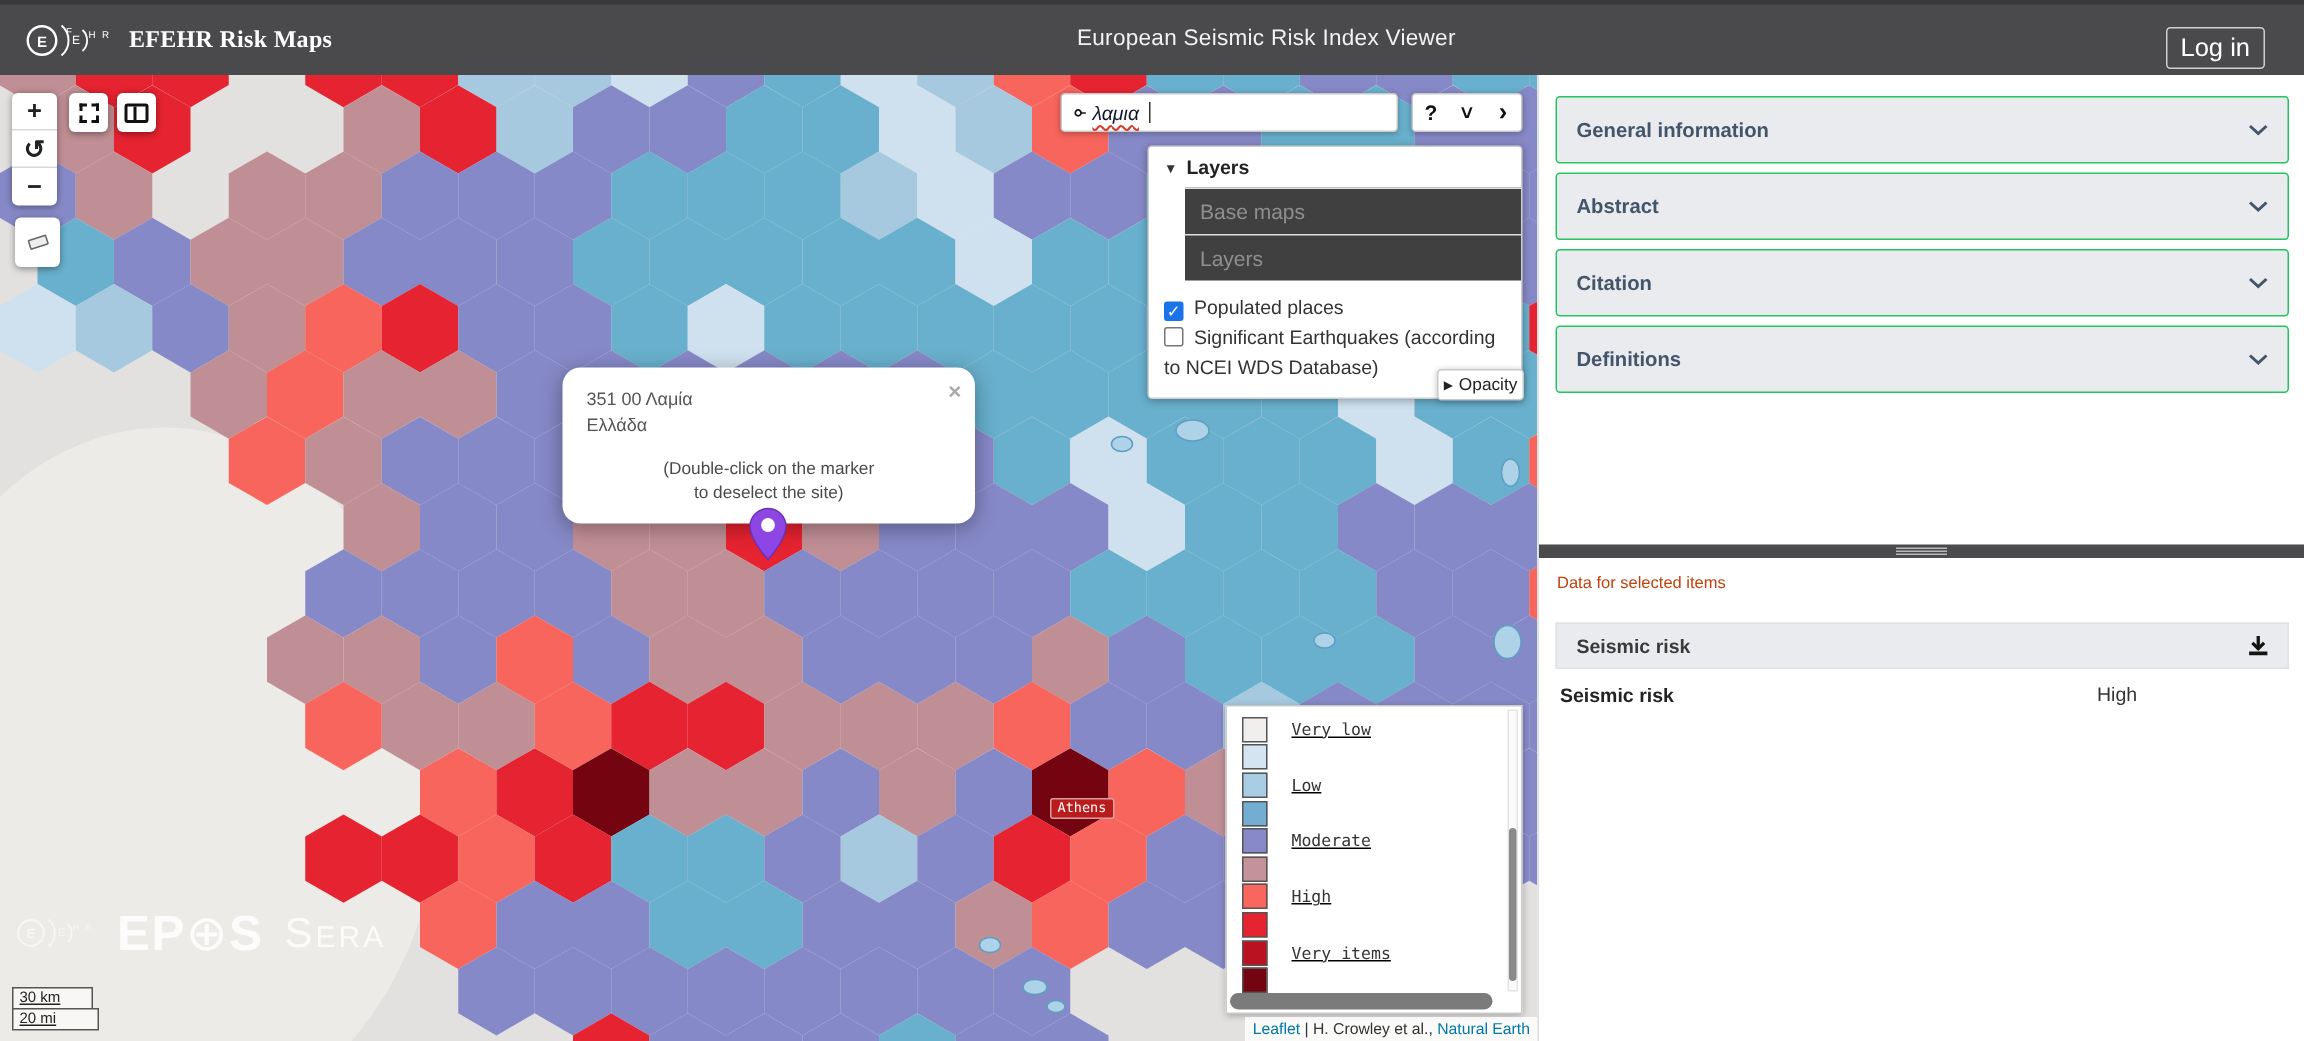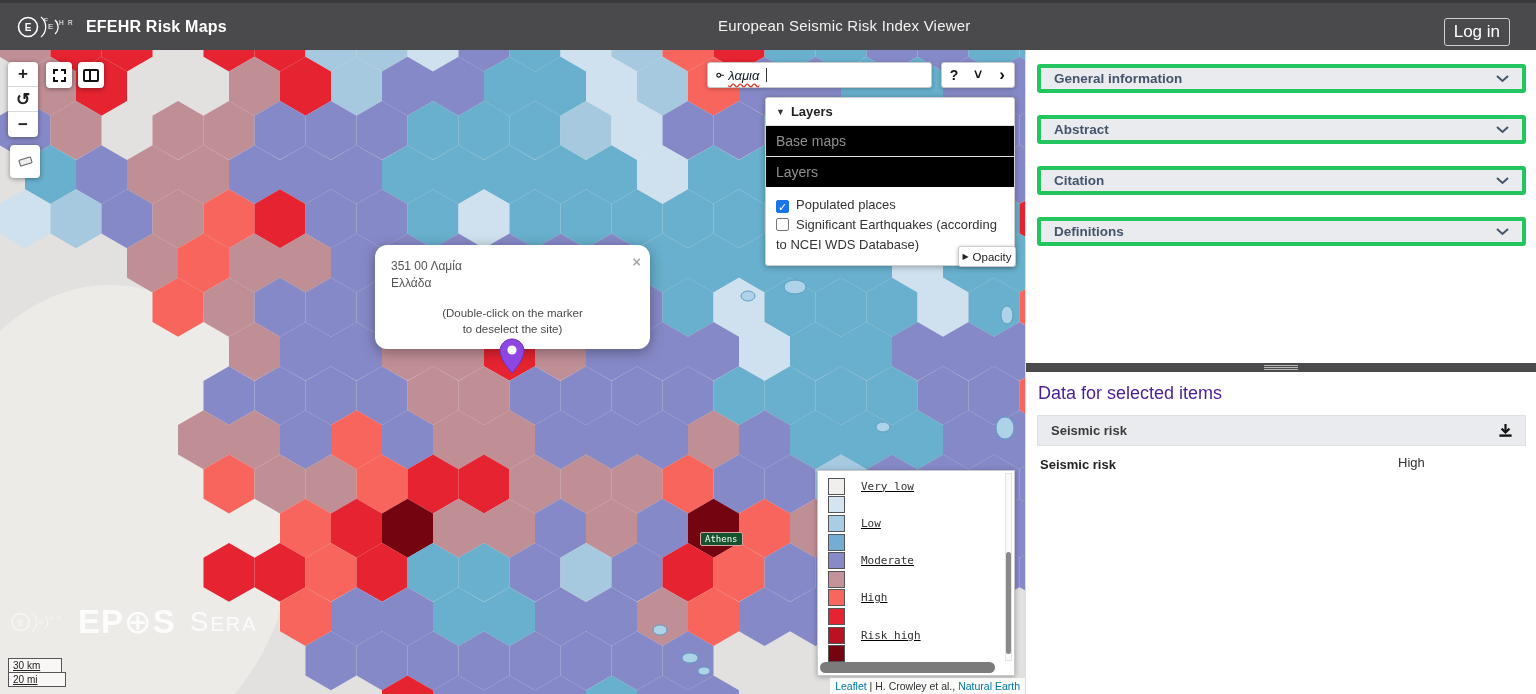--- a/index.html
+++ b/index.html
@@ -1,21 +1,21 @@
 <!DOCTYPE html>
 <html><head>
 <meta charset="utf-8">
 <style>
   * { margin:0; padding:0; box-sizing:border-box; }
   html,body { width:1536px; height:694px; overflow:hidden; font-family:"Liberation Sans", sans-serif; background:#fff; }
 
   
   .header { position:absolute; left:0; top:0; width:1536px; height:50px; background:#4a4a4c; border-top:3px solid #39393b; }
   .brand-wrap { position:absolute; left:14px; top:9px; display:flex; align-items:center; gap:10px; }
-  .brand-title { color:#fff; font-size:16px; font-weight:bold; letter-spacing:.2px; }
+  .brand-title { color:#fff; font-size:16px; font-weight:bold; letter-spacing:.2px;font-family:Liberation Serif, serif; }
   .page-title { position:absolute; left:718px; top:14px; color:#f2f2f2; font-size:15px; letter-spacing:.2px; }
   .login-btn { position:absolute; right:26px; top:15px; border:1px solid #cfcfcf; border-radius:3px; color:#fff; font-size:17px; padding:3px 9px; background:transparent; cursor:pointer; }
 
   
   .map { position:absolute; left:0; top:50px; width:1025px; height:644px; background:#e2e1df; overflow:hidden; }
   .map svg.hexes { position:absolute; left:0; top:0; }
 
   
   .ctl { background:#fff; border-radius:4px; box-shadow:0 1px 5px rgba(0,0,0,.4); }
   .zoom-stack { position:absolute; left:8px; top:12px; width:30px; }
@@ -38,38 +38,38 @@
   .search-box .q { font-size:13px; color:#111; transform:rotate(-45deg) scaleX(-1); font-weight:bold; }
   .search-text { font-size:13px; color:#0f172a; text-decoration:underline wavy #d83a2e; text-underline-offset:3px;font-style:italic; }
   .caret { display:inline-block; width:1px; height:14px; background:#333; margin-left:1px; vertical-align:middle; }
   .search-btns { position:absolute; left:941px; top:12px; width:74px; height:26px; background:#fff; border:1px solid #c9c9c9; border-radius:3px; box-shadow:0 1px 4px rgba(0,0,0,.25); display:flex; }
   .search-btns > div { flex:1; display:flex; align-items:center; justify-content:center; font-weight:bold; font-size:14px; color:#111; cursor:pointer; }
 
   
   .layers-panel { position:absolute; left:765px; top:47px; width:250px; background:#fff; border:1px solid #cfcfcf; border-radius:3px; box-shadow:0 1px 6px rgba(0,0,0,.3); font-size:13px; }
   .layers-head { padding:6px 10px; font-weight:bold; color:#222; display:flex; align-items:center; gap:6px; cursor:pointer; }
   .layers-head .tri { font-size:9px; color:#333; }
-  .layers-section { background:#000000; color:#8f8f8f; font-size:14px; padding:7px 10px; border-top:1px solid #e0e0e0; cursor:pointer; }
+  .layers-section { background:#404040; color:#8f8f8f; font-size:14px; padding:7px 10px; border-top:1px solid #e0e0e0; cursor:pointer;margin-left:24px; }
   .layers-checks { padding:8px 10px 10px; line-height:1.55; color:#333; }
   .cb { display:inline-block; width:13px; height:13px; border:1.5px solid #777; border-radius:2px; background:#fff; vertical-align:-2px; margin-right:7px; font-size:11px; line-height:12px; text-align:center; color:#fff; }
   .cb.checked { background:#1a73e8; border-color:#1a73e8; }
 
   
   .opacity-btn { position:absolute; left:958px; top:196px; width:58px; height:21px; background:#fff; border:1px solid #c9c9c9; border-radius:3px; box-shadow:0 1px 4px rgba(0,0,0,.25); display:flex; align-items:center; justify-content:center; gap:4px; font-size:11.5px; color:#222; cursor:pointer; }
   .opacity-btn .tri { font-size:8px; }
 
   
   .popup { position:absolute; left:375px; top:195px; width:275px; background:#fff; border-radius:12px; box-shadow:0 3px 14px rgba(0,0,0,.35); padding:13px 16px 12px; font-size:12px; color:#555; line-height:1.45; }
   .popup .hint { text-align:center; margin-top:12px; color:#4a4a4a; font-size:11.5px; line-height:1.4; }
   .popup-close { position:absolute; right:9px; top:6px; color:#aaa; font-size:15px; font-weight:bold; cursor:pointer; }
   .popup-tail { position:absolute; left:500px; top:287px; width:0; height:0; border:11px solid transparent; border-top-color:#fff; border-bottom:none; }
   .marker { position:absolute; left:499px; top:288px; }
 
   
-  .athens { position:absolute; left:700px; top:482px; background:#14532d; color:#fff; font-family:"DejaVu Sans Mono", monospace; font-size:9px; padding:1px 4px; border:1px solid #d8a0a0; border-radius:2px; }
+  .athens { position:absolute; left:700px; top:482px; background:#b91c1c; color:#fff; font-family:"DejaVu Sans Mono", monospace; font-size:9px; padding:1px 4px; border:1px solid #d8a0a0; border-radius:2px; }
 
   
   .legend { position:absolute; left:817px; top:420px; width:198px; height:206px; background:#fff; border:1px solid #c9c9c9; box-shadow:0 1px 5px rgba(0,0,0,.3); overflow:hidden; }
   .legend-rows { position:absolute; left:10px; top:6px; }
   .legend-row { display:flex; align-items:center; height:18.6px;text-decoration:underline; }
   .legend-swatch { width:17px; height:17px; border:1px solid #555; }
   .legend-label { margin-left:16px; font-family:"DejaVu Sans Mono", monospace; font-size:11px; color:#333; }
   .legend-vscroll { position:absolute; right:2px; top:2px; bottom:14px; width:7px; background:#fafafa; border:1px solid #e4e4e4; }
   .legend-vthumb { position:absolute; left:0; right:0; top:42%; height:55%; background:#8a8a8a; border-radius:4px; }
   .legend-hscroll { position:absolute; left:2px; right:12px; bottom:2px; height:11px; }
@@ -83,26 +83,26 @@
   .attrib { position:absolute; right:0; bottom:0; background:rgba(255,255,255,.82); font-size:10.5px; color:#333; padding:2px 5px; }
   .attrib a { color:#0078a8; text-decoration:none; cursor:pointer; }
   .watermarks { position:absolute; left:8px; top:552px; display:flex; align-items:center; gap:14px; color:rgba(255,255,255,.85); }
   .epos { font-size:33px; font-weight:bold; letter-spacing:1px; }
   .epos .globe { font-weight:normal; }
   .sera { font-size:28px; font-variant:small-caps; letter-spacing:2px; color:rgba(255,255,255,.8); }
 
   
   .sidebar { position:absolute; left:1025px; top:50px; width:511px; height:644px; background:#fff; border-left:1px solid #ddd; }
   .accordion { position:absolute; left:11px; right:10px; top:14px; }
-  .acc-item { height:29px; background:#e9ebee; border:4px solid #22c55e; border-radius:3px; margin-bottom:22px; display:flex; align-items:center; justify-content:space-between; padding:0 13px; cursor:pointer; }
+  .acc-item { height:45px; background:#e9ebee; border:1px solid #22c55e; border-radius:3px; margin-bottom:6px; display:flex; align-items:center; justify-content:space-between; padding:0 13px; cursor:pointer; }
   .acc-item span { font-weight:bold; font-size:13.5px; color:#44546a; }
   .splitter { position:absolute; left:0; right:0; top:313px; height:9px; background:#4b4b4d; cursor:row-resize; }
   .splitter .grip { position:absolute; left:50%; top:2px; width:34px; margin-left:-17px; }
   .splitter .grip i { display:block; height:1px; background:#b9b9b9; margin-bottom:1px; }
-  .data-title { position:absolute; left:12px; top:333px; font-size:18px; color:#4c1d95; }
+  .data-title { position:absolute; left:12px; top:333px; font-size:11px; color:#c2410c; }
   .data-bar { position:absolute; left:11px; right:10px; top:365px; height:31px; background:#e9ebee; border:1px solid #dfe1e5; display:flex; align-items:center; justify-content:space-between; padding:0 8px 0 13px; }
   .data-bar span { font-weight:bold; font-size:13px; color:#3a3a3a; }
   .dl-btn { width:24px; height:22px; display:flex; align-items:center; justify-content:center; cursor:pointer; }
   .data-row { position:absolute; left:14px; right:10px; top:405px; height:22px; }
   .data-row .k { font-weight:bold; font-size:13px; color:#222; }
   .data-row .v { position:absolute; left:358px; top:0; font-size:13px; color:#333; }
 </style>
 </head>
 <body>
 
@@ -505,21 +505,21 @@
         </div>
         <div class="legend-row">
           <div class="legend-swatch" style="background: rgb(248, 102, 94);"></div>
           <div class="legend-label">High</div>
         </div>
         <div class="legend-row">
           <div class="legend-swatch" style="background: rgb(230, 35, 48);"></div>
         </div>
         <div class="legend-row">
           <div class="legend-swatch" style="background: rgb(186, 18, 32);"></div>
-          <div class="legend-label">Risk high</div>
+          <div class="legend-label">Very items</div>
         </div>
         <div class="legend-row">
           <div class="legend-swatch" style="background: rgb(115, 4, 16);"></div>
         </div>
       </div>
     <div class="legend-vscroll">
         <div class="legend-vthumb"></div>
       </div>
     <div class="legend-hscroll">
         <div class="legend-hthumb"></div>

